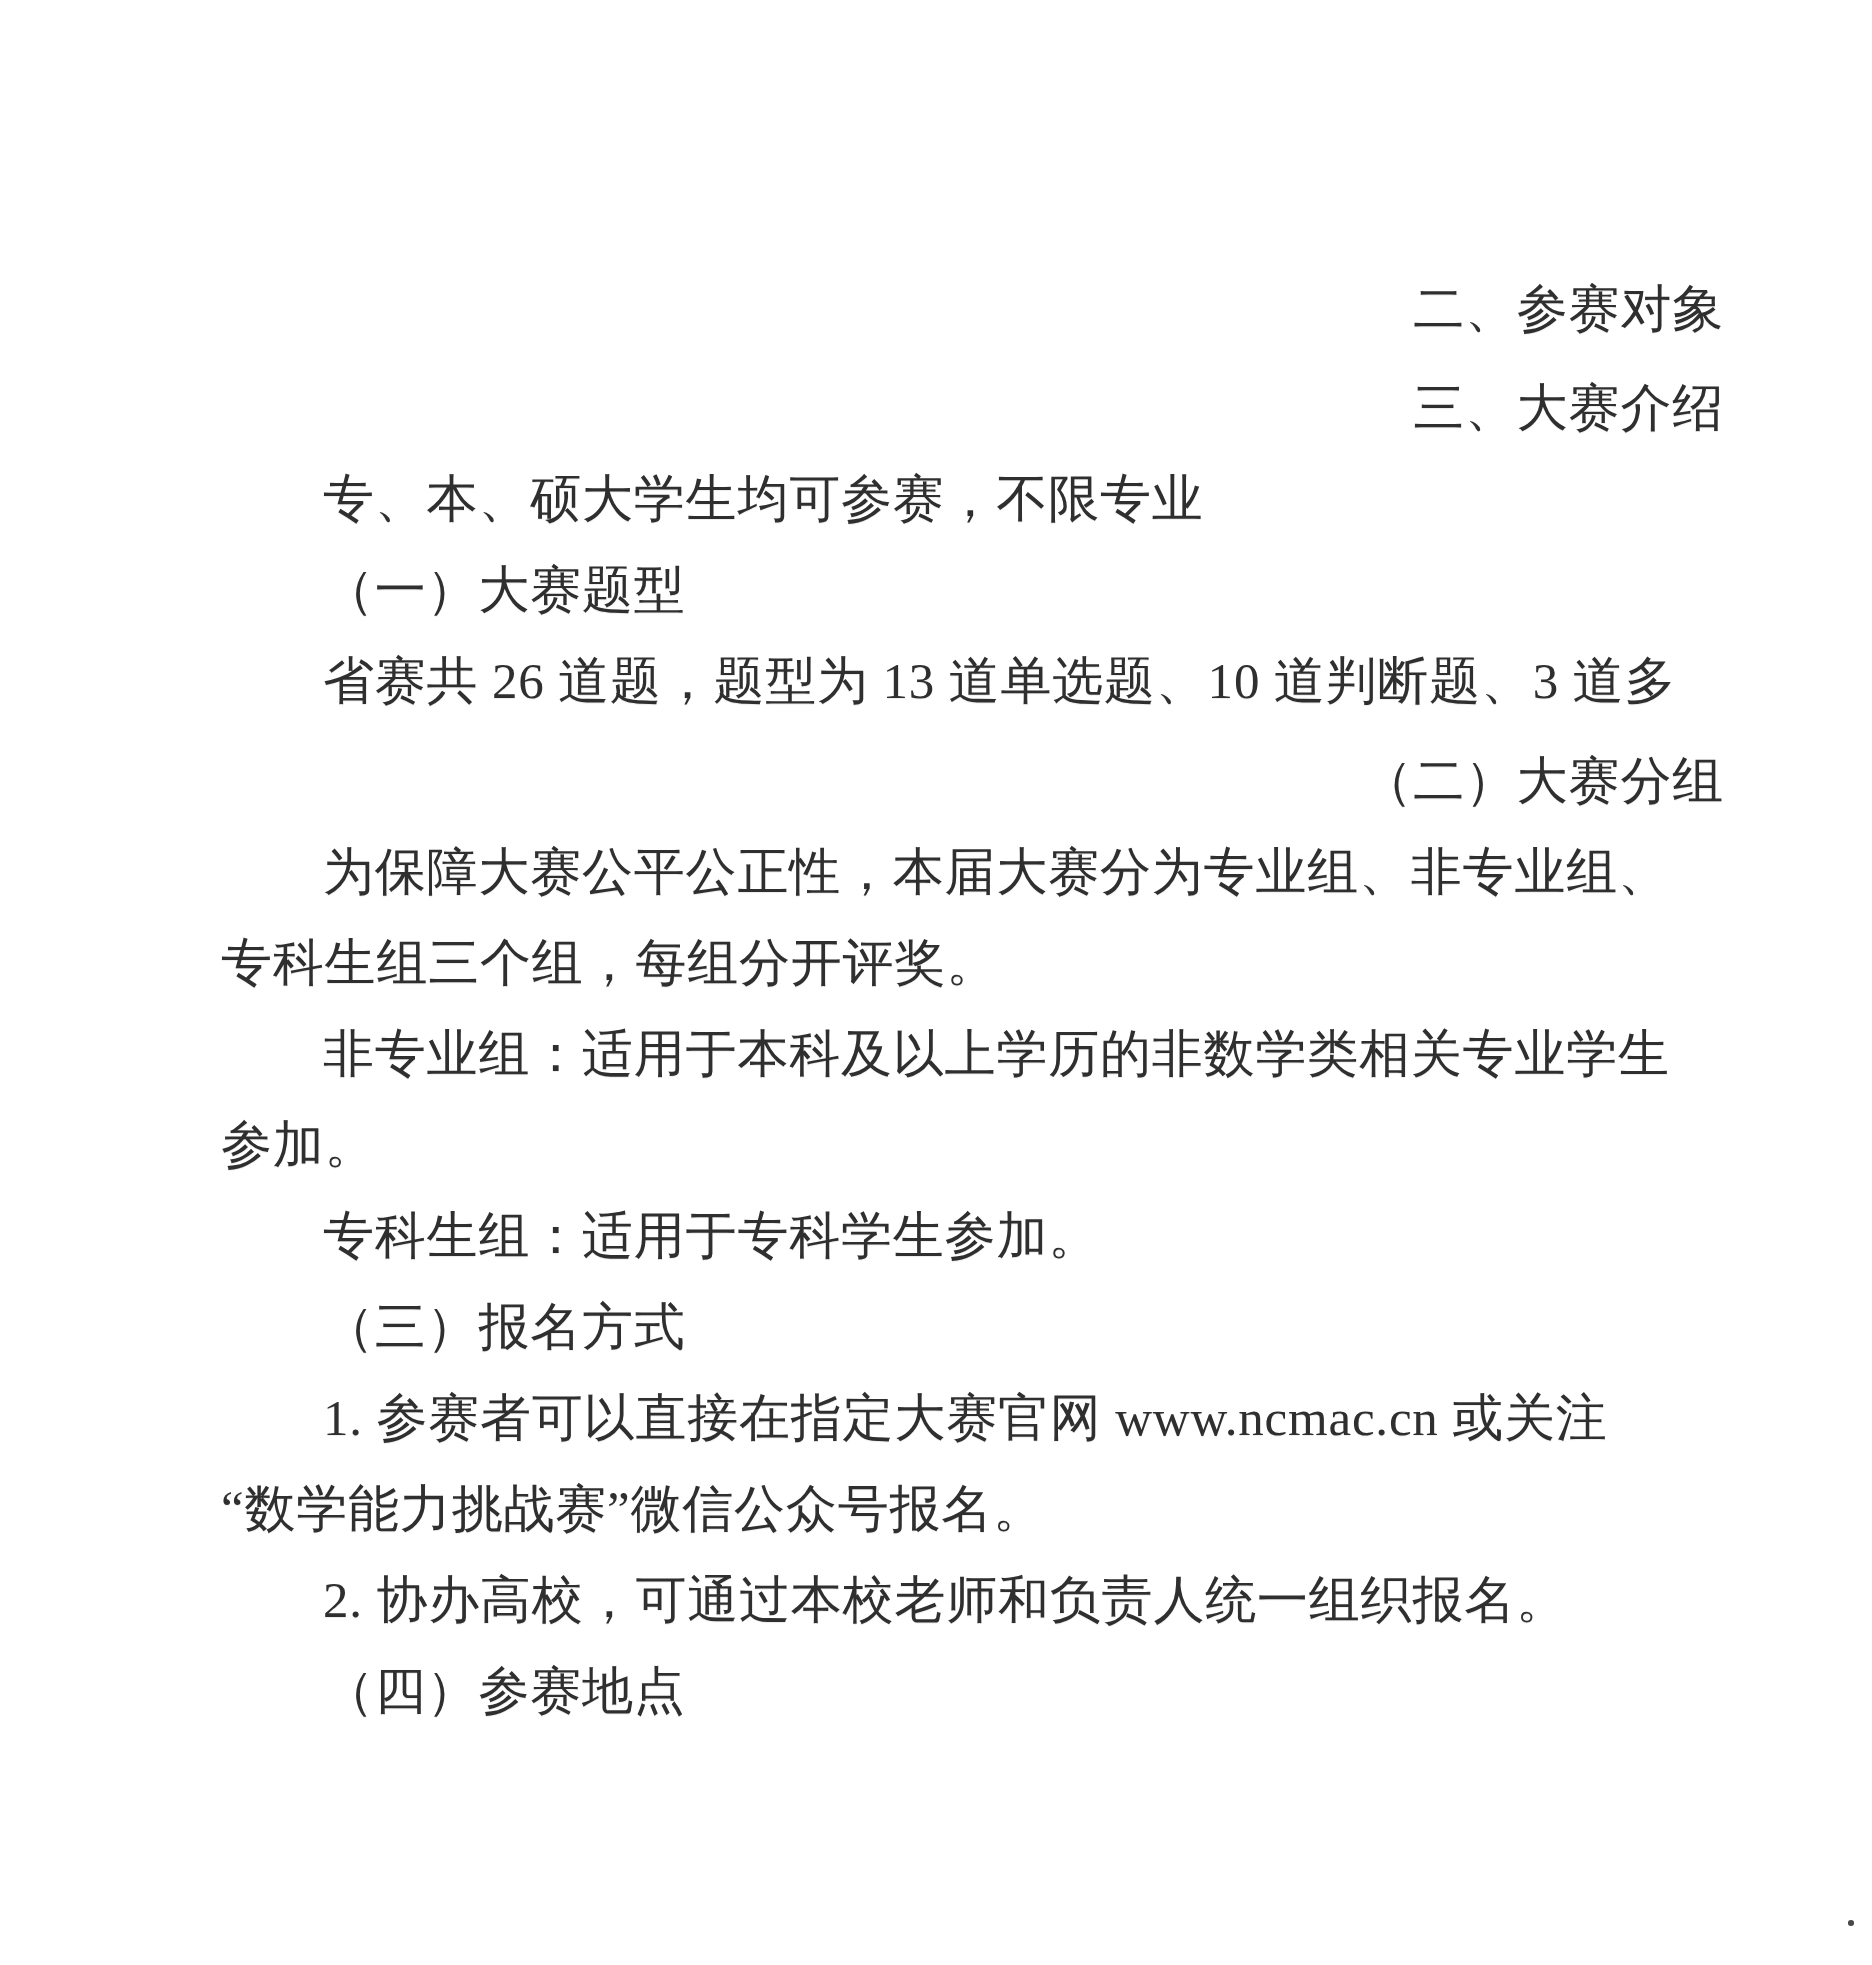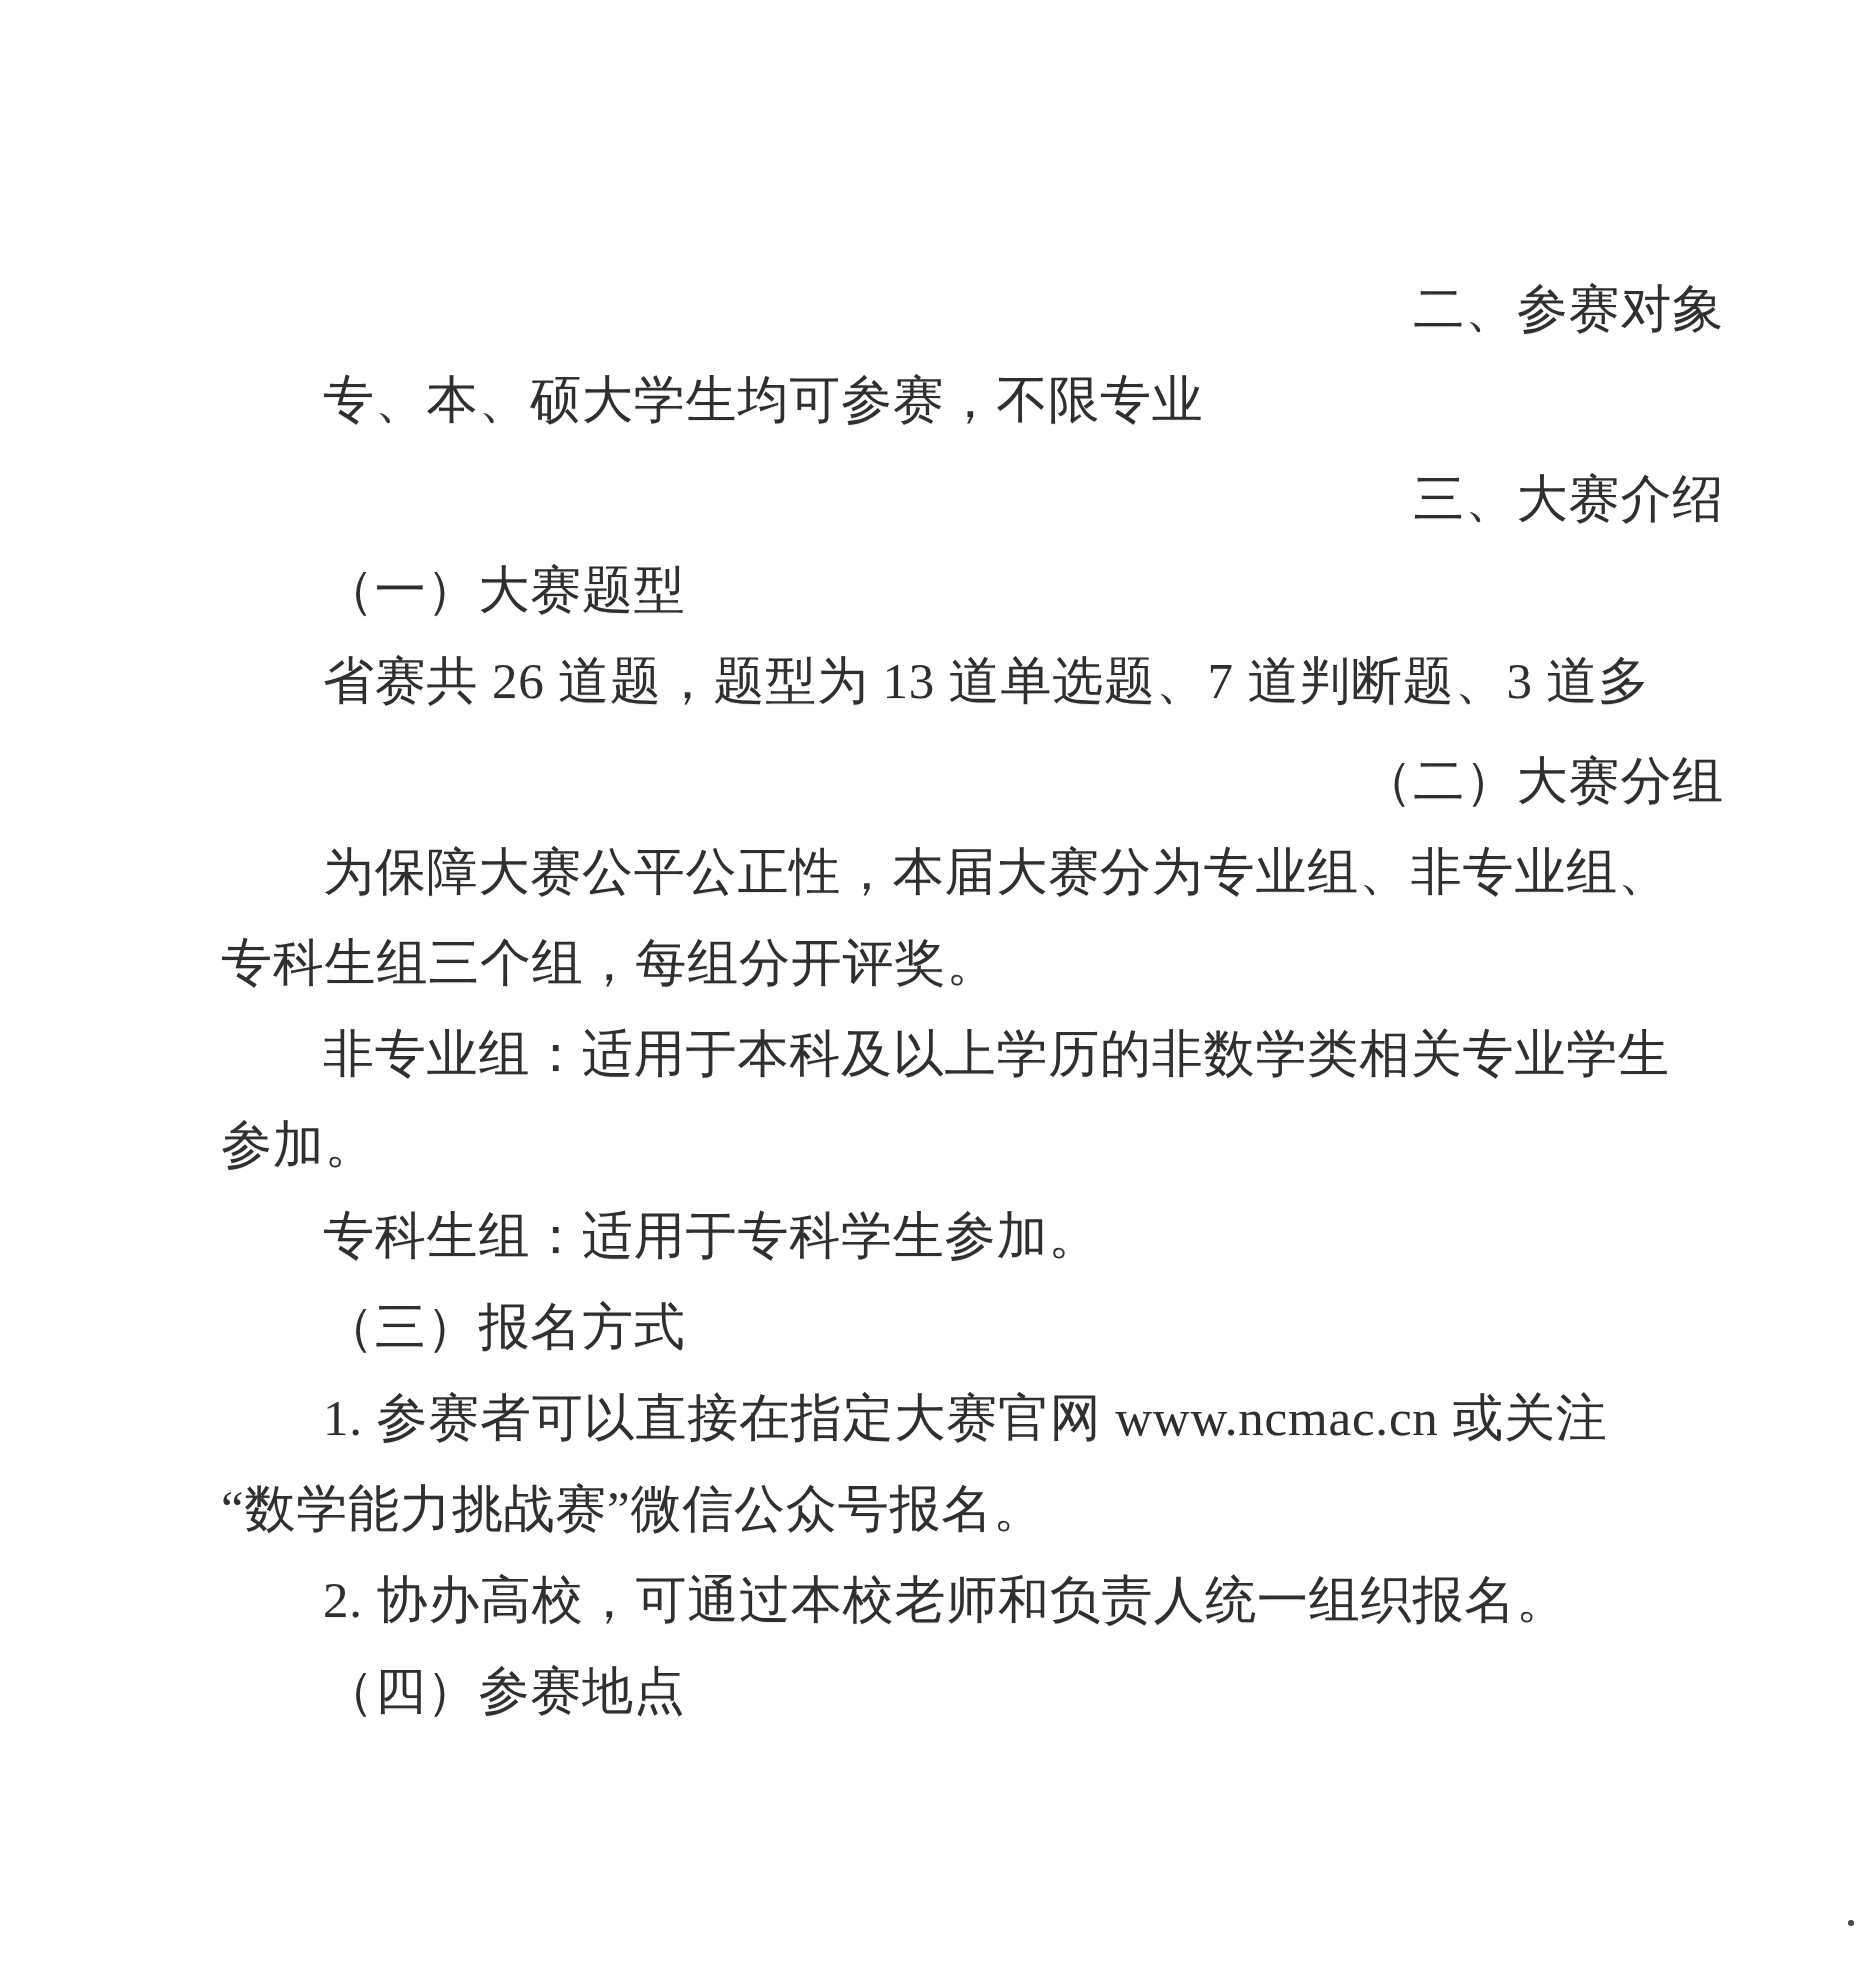--- a/index.html
+++ b/index.html
@@ -50,24 +50,24 @@
     height: 5.5px;
     border-radius: 50%;
   }
 </style>
 </head>
 <body>
 
 <div class="page" style="background: rgb(255, 255, 255);">
   <div class="doc-text" style="color: rgb(47, 47, 47);">
       <div class="line indent heading-space">二、参赛对象</div>
+      <div class="line indent heading-space">三、大赛介绍</div>
       <div class="line indent">专、本、硕大学生均可参赛，不限专业</div>
-      <div class="line indent heading-space">三、大赛介绍</div>
       <div class="line indent">（一）大赛题型</div>
-      <div class="line indent">省赛共 26 道题，题型为 13 道单选题、7 道判断题、3 道多</div>
+      <div class="line indent">省赛共 26 道题，题型为 13 道单选题、10 道判断题、3 道多</div>
       <div class="line indent heading-space">（二）大赛分组</div>
       <div class="line indent">为保障大赛公平公正性，本届大赛分为专业组、非专业组、</div>
       <div class="line">专科生组三个组，每组分开评奖。</div>
       <div class="line indent">非专业组：适用于本科及以上学历的非数学类相关专业学生</div>
       <div class="line">参加。</div>
       <div class="line indent">专科生组：适用于专科学生参加。</div>
       <div class="line indent">（三）报名方式</div>
       <div class="line indent">1. 参赛者可以直接在指定大赛官网 www.ncmac.cn 或关注</div>
       <div class="line">“数学能力挑战赛”微信公众号报名。</div>
       <div class="line indent">2. 协办高校，可通过本校老师和负责人统一组织报名。</div>

